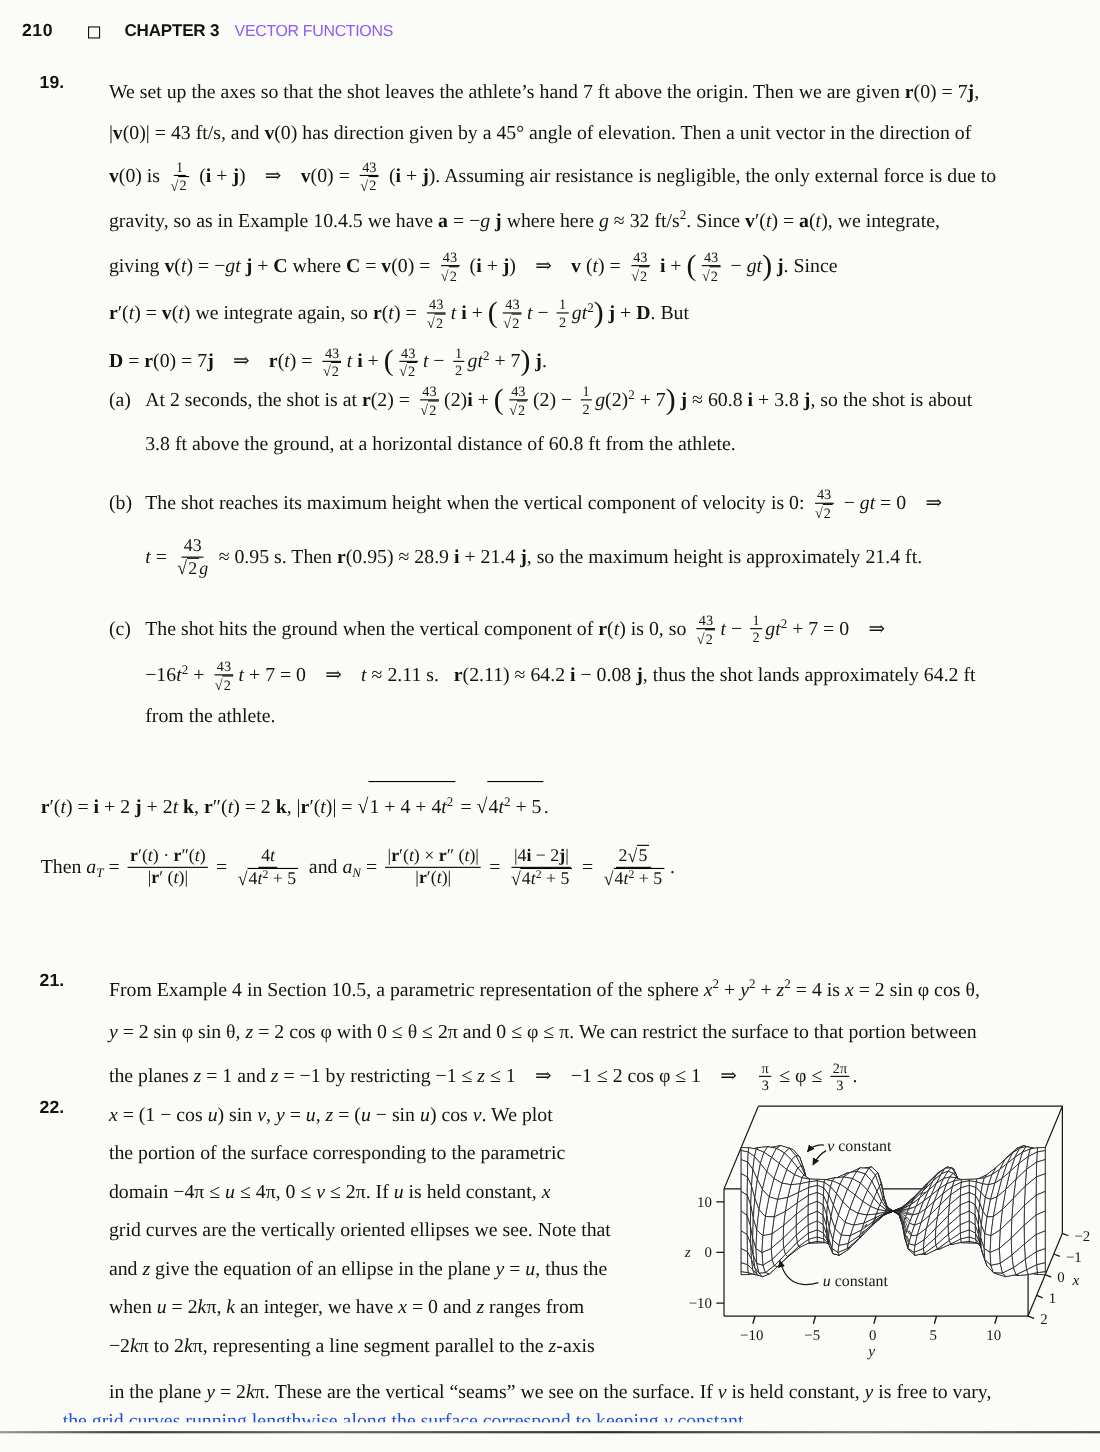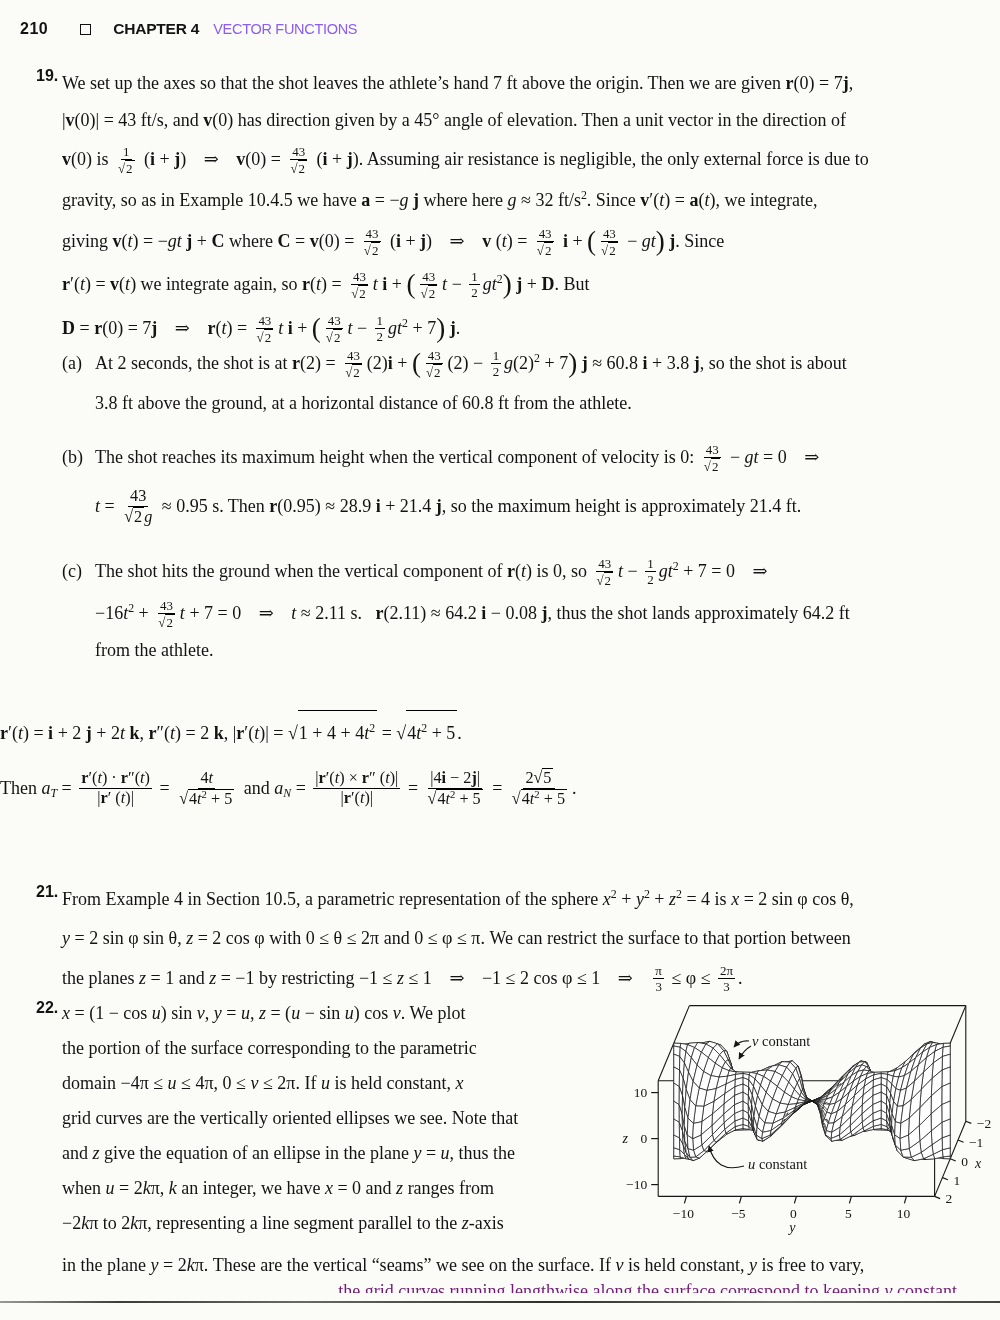--- a/index.html
+++ b/index.html
@@ -9,21 +9,21 @@
   .hdr{position:absolute;top:20px;left:20px;display:flex;align-items:center;
        font-family:"Liberation Sans","DejaVu Sans",sans-serif;}
   .hdr .pg{font-weight:700;font-size:16px;letter-spacing:.5px;}
   .hdr .sqbox{width:9px;height:9px;border:1.5px solid #111;display:inline-block;margin:0 22px 0 32px;}
   .hdr .chap{font-weight:700;font-size:15.5px;margin-right:14px;letter-spacing:-.2px;}
   .hdr .ttl{font-weight:400;font-size:14.5px;color:#8b5cf6;letter-spacing:-.3px;}
   
   .prob{position:absolute;left:0;width:904px;display:flex;}
   .pnum{width:62px;box-sizing:border-box;padding-left:36px;font-family:"Liberation Sans","DejaVu Sans",sans-serif;
         font-weight:700;font-size:16px;padding-top:3px;flex:none;}
-  .pbody{flex:1;min-width:0;}
+  .pbody{flex:1;min-width:0;margin-left:37px;}
   .ln{white-space:nowrap;}.h32{height:32px;line-height:32px}.h34{height:34px;line-height:34px}
   .h35{height:35px;line-height:35px}.h36{height:36px;line-height:36px}.h38{height:38px;line-height:38px}
   .h40{height:40px;line-height:40px}.h42{height:42px;line-height:42px}.h44{height:44px;line-height:44px}
   .h46{height:46px;line-height:46px}.h56{height:56px;line-height:56px}.h68{height:68px;line-height:68px}
   .part{display:flex;}
   .plabel{width:33px;flex:none;}
   .pb2{flex:1;min-width:0;}
   
   b{font-weight:700;}
   .frac{display:inline-flex;flex-direction:column;align-items:center;vertical-align:middle;
@@ -34,34 +34,34 @@
   .sq{white-space:nowrap;display:inline-block;}
   .sq .rad{display:inline-block;transform:scaleY(1.05);}
   .sq .sqb{display:inline-block;border-top:1.3px solid #000;padding:0 2px 0 1px;}
   sup{font-size:.66em;line-height:0;vertical-align:.55em;}
   sub{font-size:.66em;line-height:0;vertical-align:-.25em;}
   .bp{font-size:1.5em;line-height:0;vertical-align:-.1em;font-weight:400;}
   .imp{margin:0 13px;}
   
   .figure{position:absolute;left:612px;top:986px;width:386px;height:266px;}
   
-  .clipwrap{position:absolute;left:57px;top:1281px;width:900px;height:12px;overflow:hidden;color:#701a75;text-align:right;}
+  .clipwrap{position:absolute;left:57px;top:1281px;width:900px;height:12px;overflow:hidden;color:#1d4ed8;}
   .clipwrap .ln{line-height:21px;}
   .scanline{position:absolute;left:0;top:1301px;width:1000px;height:2px;
      background:linear-gradient(90deg,#9a9a94 0%,#3c3c38 12%,#6a6a64 30%,#2e2e2a 55%,#70706a 78%,#45453f 100%);}
 </style>
 </head>
 <body>
 
 <div class="page">
 
   <div class="hdr">
     <span class="pg">210</span>
     <span class="sqbox"></span>
-    <span class="chap">CHAPTER 4</span>
+    <span class="chap">CHAPTER 3</span>
     <span class="ttl">VECTOR FUNCTIONS</span>
   </div>
 
   <div class="prob" style="top:64px">
     <div class="pnum">19.</div>
     <div class="pbody">
       <div class="ln h38">We set up the axes so that the shot leaves the athlete’s hand 7 ft above the origin. Then we are given <b>r</b>(0) = 7<b>j</b>,</div>
       <div class="ln h36">|<b>v</b>(0)| = 43 ft/s, and <b>v</b>(0) has direction given by a 45° angle of elevation. Then a unit vector in the direction of</div>
       <div class="ln h42"><b>v</b>(0) is <span class="frac">
             <span class="fn">1</span>

